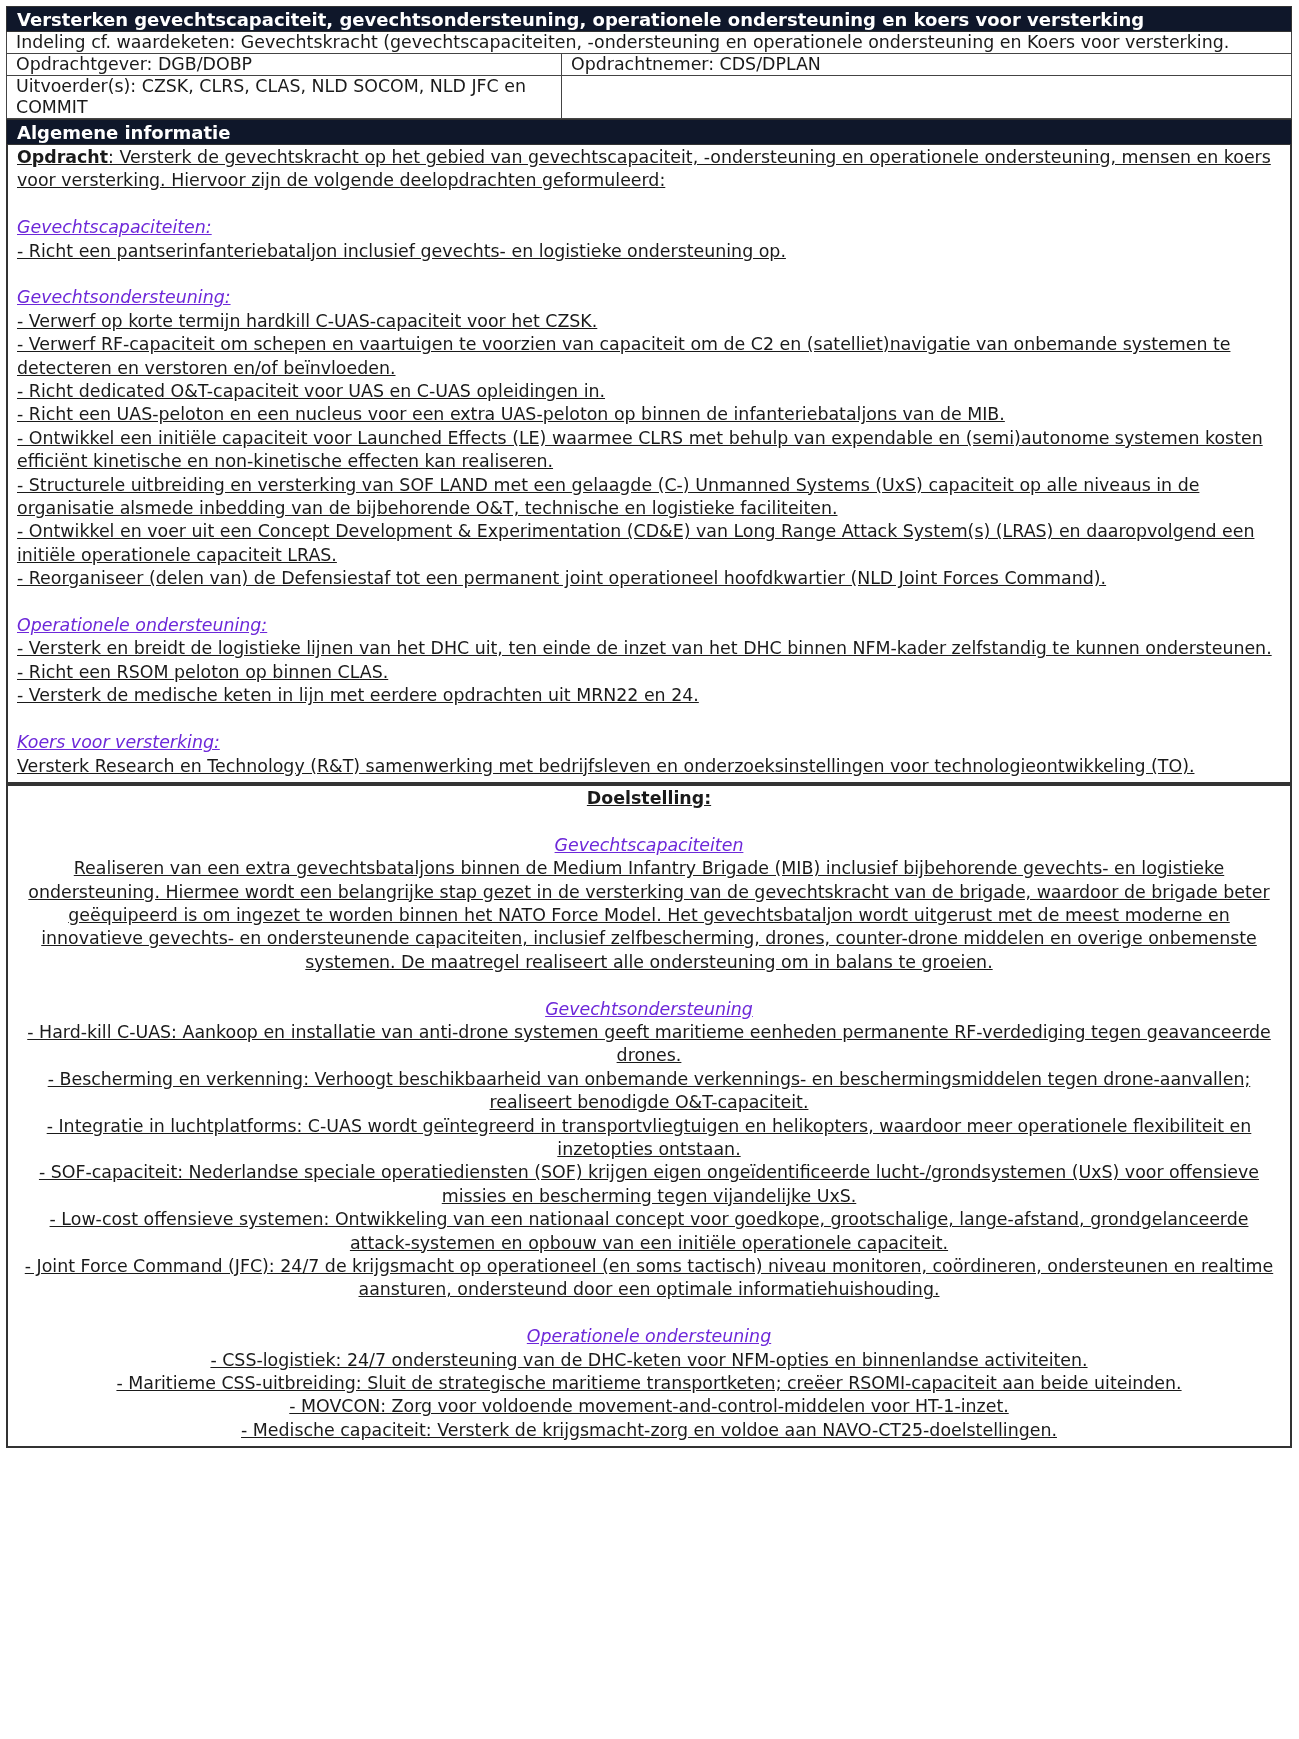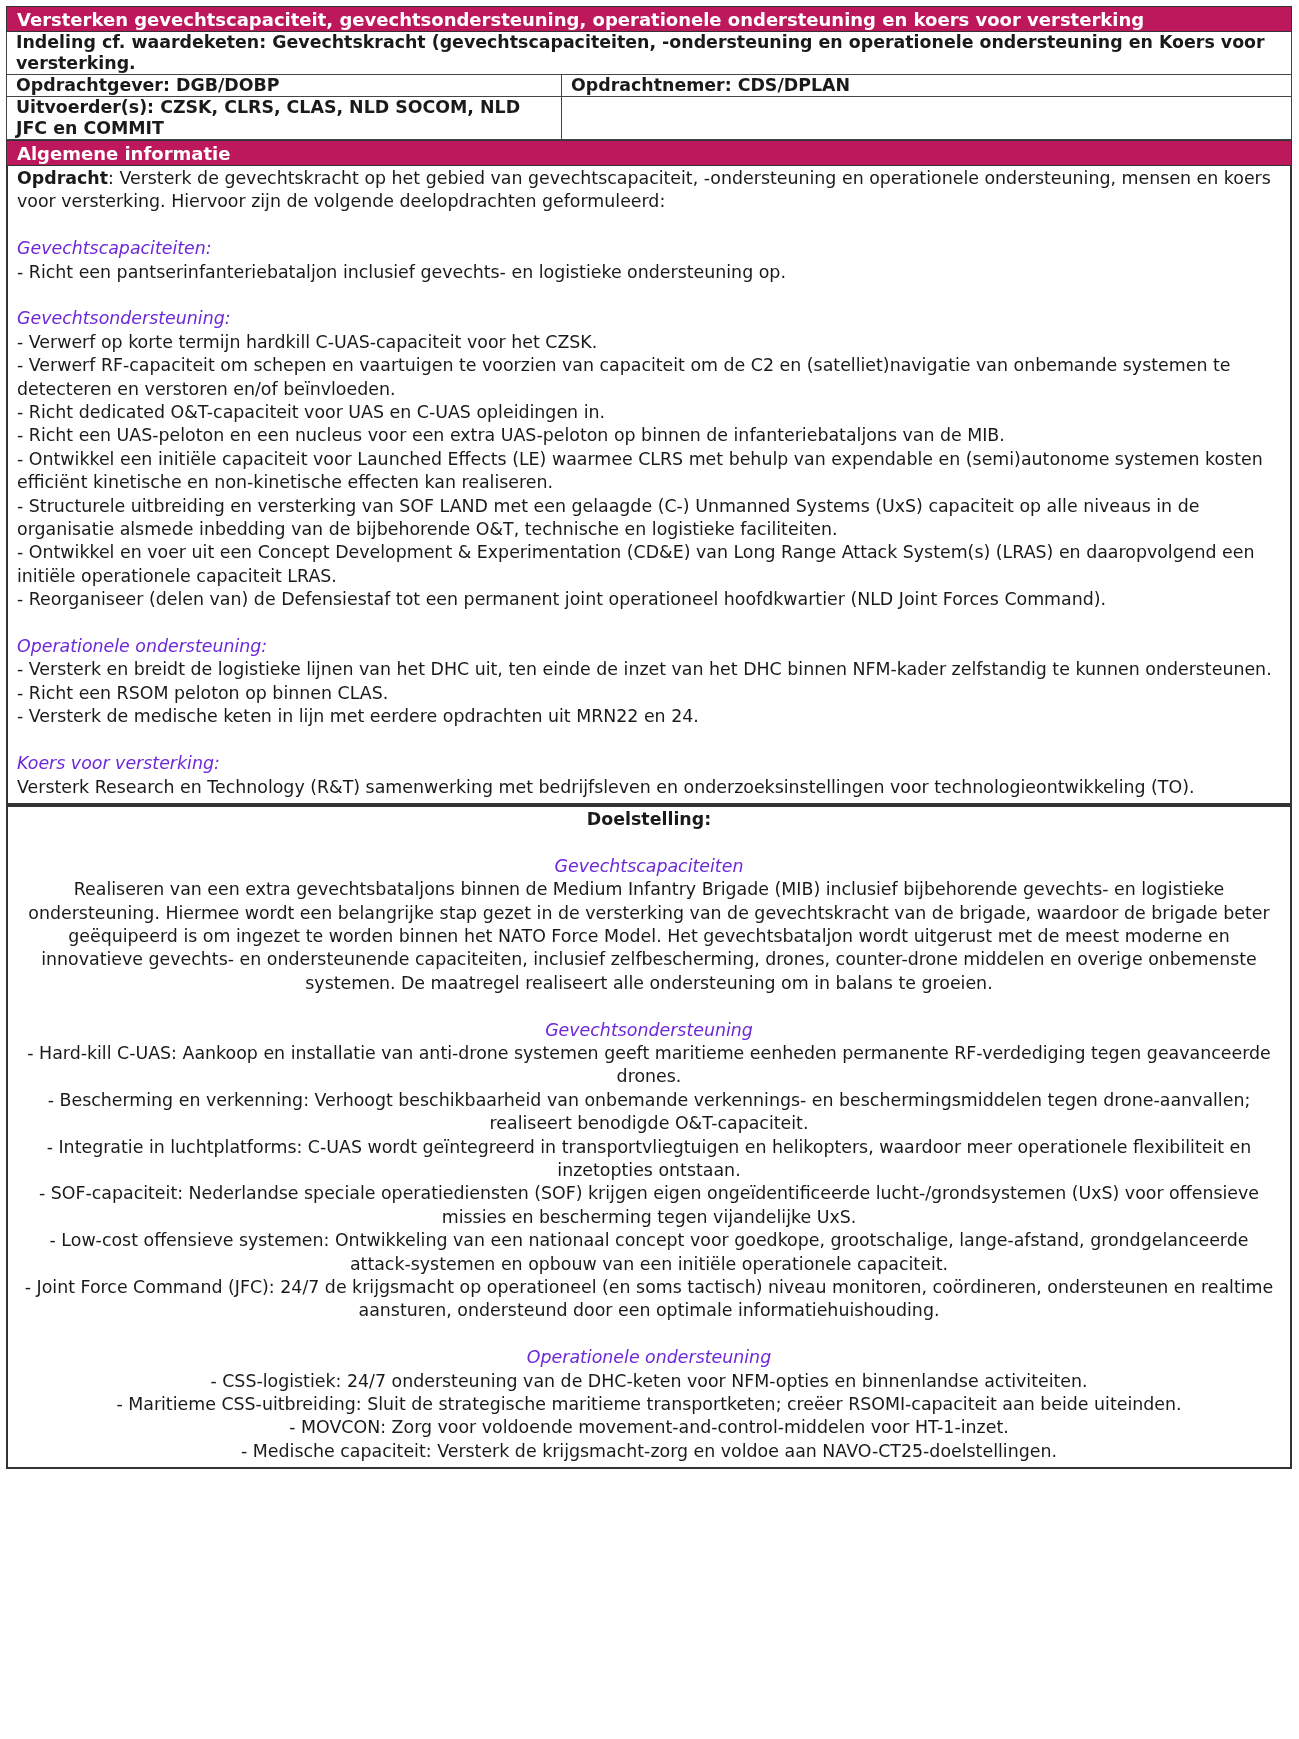--- a/index.html
+++ b/index.html
@@ -3,33 +3,33 @@
 <meta charset="utf-8">
 <style>
   html, body { margin: 0; padding: 0; background: #ffffff; }
   body {
     width: 1299px; height: 1739px; overflow: hidden;
     font-family: "DejaVu Sans", sans-serif;
     font-size: 17.4px; color: #1a1a1a;
   }
   .doc { position: absolute; left: 6px; top: 6px; width: 1286px; }
   .hdr {
-    background: #be185d; color: #ffffff; font-weight: bold;
+    background: #0f172a; color: #ffffff; font-weight: bold;
     padding: 2px 10px 1px 10px; line-height: 21px; font-size: 18px;
     border: 1px solid #333;
   }
   .row { border: 1.5px solid #444; border-top: none; line-height: 21px; }
-  .cell { padding: 0 9px; font-weight: bold; }
+  .cell { padding: 0 9px; }
   .split { display: flex; justify-content: center; }
   .split .cell { flex: 0 0 536px; border-right: 1.5px solid #444; }
   .split .cell + .cell { flex: 1; border-right: none; }
   .box { border: 2px solid #333; border-top: none; padding: 1px 9px 4px 9px; line-height: 23.4px; }
   .box.first { border-top: none; }
   .box.second { border-top: 2.5px solid #333; text-align: center; }
-  p { margin: 0; }
+  p { margin: 0; text-decoration: underline; }
   .gap { height: 23.4px; }
   .it { font-style: italic; color: #6d28d9; }
   .b { font-weight: bold; }
 </style>
 </head>
 <body>
 
 <div class="doc">
   <div class="hdr">Versterken gevechtscapaciteit, gevechtsondersteuning, operationele ondersteuning en koers voor versterking</div>
 

